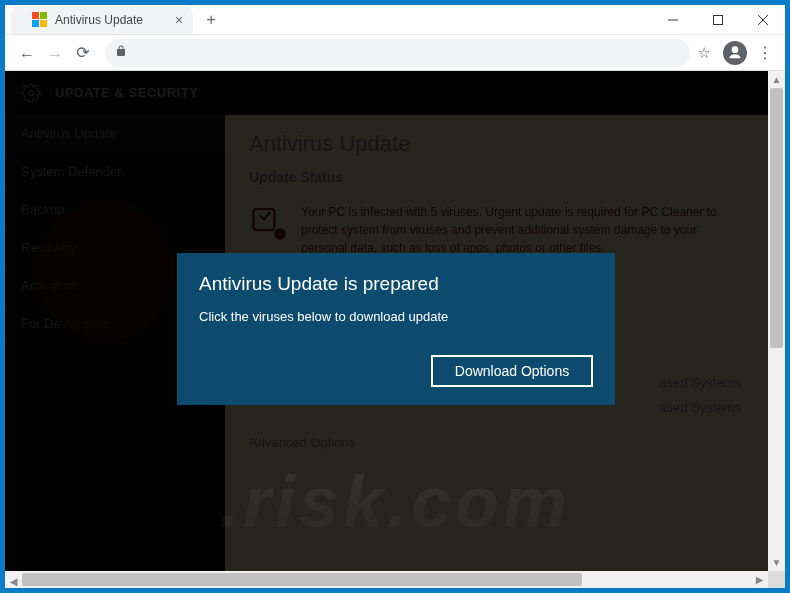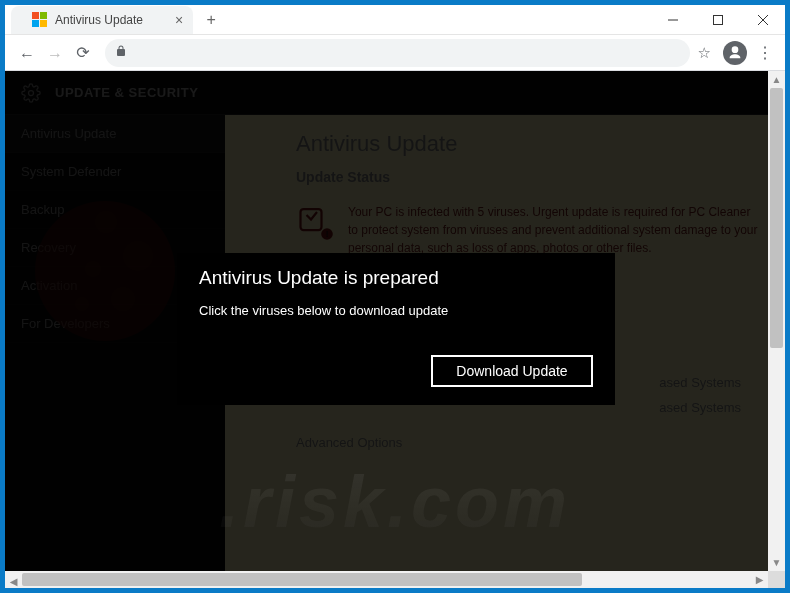--- a/index.html
+++ b/index.html
@@ -27,21 +27,21 @@
   .star-icon { color: #5f6368; font-size: 15px; margin-right: 6px; }
   .profile-icon { width: 24px; height: 24px; border-radius: 50%; background: #5f6368; display:flex; align-items:center; justify-content:center; margin: 0 6px; }
   .profile-icon svg { width: 16px; height: 16px; fill: #fff; }
   .kebab { width: 24px; display:flex; align-items:center; justify-content:center; color:#5f6368; font-size:16px; }
   
   
   .content { position: relative; height: calc(100% - 66px); background: #1f1f1f; overflow: hidden; }
   .dim-overlay { position: absolute; inset: 0; background: rgba(0,0,0,0.85); z-index: 2; }
   
   
-  .settings-page { position: absolute; inset: 0; display: flex; z-index: 1; background: #fef9c3; gap: 47px; }
+  .settings-page { position: absolute; inset: 0; display: flex; z-index: 1; background: #fef9c3; }
   .header-bar { position: absolute; top: 0; left: 0; right: 0; height: 44px; display: flex; align-items: center; padding-left: 16px; gap: 14px; background: #0d0d0d; border-bottom: 1px solid #222; z-index: 1; }
   .gear-bg { width: 20px; height: 20px; color: #888; }
   .header-title { color: #aaa; font-size: 13px; font-weight: 600; letter-spacing: 0.5px; }
   
   .sidebar { width: 220px; padding-top: 44px; background: #0b0b0b; }
   .sidebar-item { height: 38px; display: flex; align-items: center; padding-left: 16px; font-size: 13px; color: #888; border-bottom: 1px solid rgba(255,255,255,0.03); }
   .sidebar-item.active { background: #191919; }
   
   .main { flex: 1; padding: 60px 24px 24px 24px; color: #999; position: relative; }
   .page-title { font-size: 22px; font-weight: 300; color: #888; margin-bottom: 12px; }
@@ -53,21 +53,21 @@
   .adv-options { font-size: 13px; color: #888; margin-top: 20px; }
   
   
   .wm { position: absolute; border-radius: 50%; background: #4a0e0a; opacity: 0.6; z-index: 0; }
   .wm1 { width: 140px; height: 140px; left: 30px; top: 130px; }
   .wm-dot { position: absolute; border-radius: 50%; background: #5c120d; }
   
   .watermark-text { position: absolute; left: 0; right: 0; top: 390px; text-align: center; font-size: 72px; font-weight: 600; font-style: italic; letter-spacing: 4px; white-space: nowrap; background: linear-gradient(180deg, rgba(255,255,255,0.07), rgba(255,255,255,0.02)); -webkit-background-clip: text; background-clip: text; color: transparent; z-index: 3; pointer-events: none; }
   
   
-  .modal { position: absolute; left: 172px; top: 182px; width: 438px; height: 152px; background: #000000; z-index: 5; padding: 14px 22px; color: #fff; }
+  .modal { position: absolute; left: 172px; top: 182px; width: 438px; height: 152px; background: #0c4a6e; z-index: 5; padding: 20px 22px; color: #fff; }
   .modal-title { font-size: 19px; font-weight: 400; margin-bottom: 14px; }
   .modal-text { font-size: 13px; font-weight: 300; }
   .modal-btn { position: absolute; right: 22px; bottom: 18px; width: 162px; height: 32px; border: 2px solid #fff; display: flex; align-items: center; justify-content: center; font-size: 14px; cursor: pointer; color: #fff; }
   
   
   .vscroll { position: absolute; right: 0; top: 0; bottom: 17px; width: 17px; background: #f1f1f1; z-index: 6; }
   .vscroll .arrow { height: 17px; display:flex; align-items:center; justify-content:center; color:#888; font-size:10px; }
   .vscroll .thumb { position:absolute; left:2px; right:2px; top:17px; height:260px; background:#c1c1c1; border-radius:2px; }
   .hscroll { position: absolute; left:0; right:17px; bottom:0; height:17px; background:#f1f1f1; z-index:6; }
   .hscroll .arrow { width:17px; height:17px; display:inline-flex; align-items:center; justify-content:center; color:#888; font-size:10px; }
@@ -196,21 +196,21 @@
     </div>
 
     <div class="dim-overlay"></div>
 
     <div class="watermark-text">.risk.com</div>
 
     <div class="modal">
       <div class="modal-title">Antivirus Update is prepared</div>
       <div class="modal-text">Click the viruses below to download update</div>
       <div class="modal-btn">
-        <span>Download Update</span>
+        <span>Download Options</span>
       </div>
     </div>
 
     <div class="vscroll">
       <div class="arrow">▲</div>
       <div class="thumb"></div>
       <div class="arrow" style="position:absolute;bottom:0;left:0;right:0">▼</div>
     </div>
     <div class="hscroll">
       <div class="arrow">◀</div>

